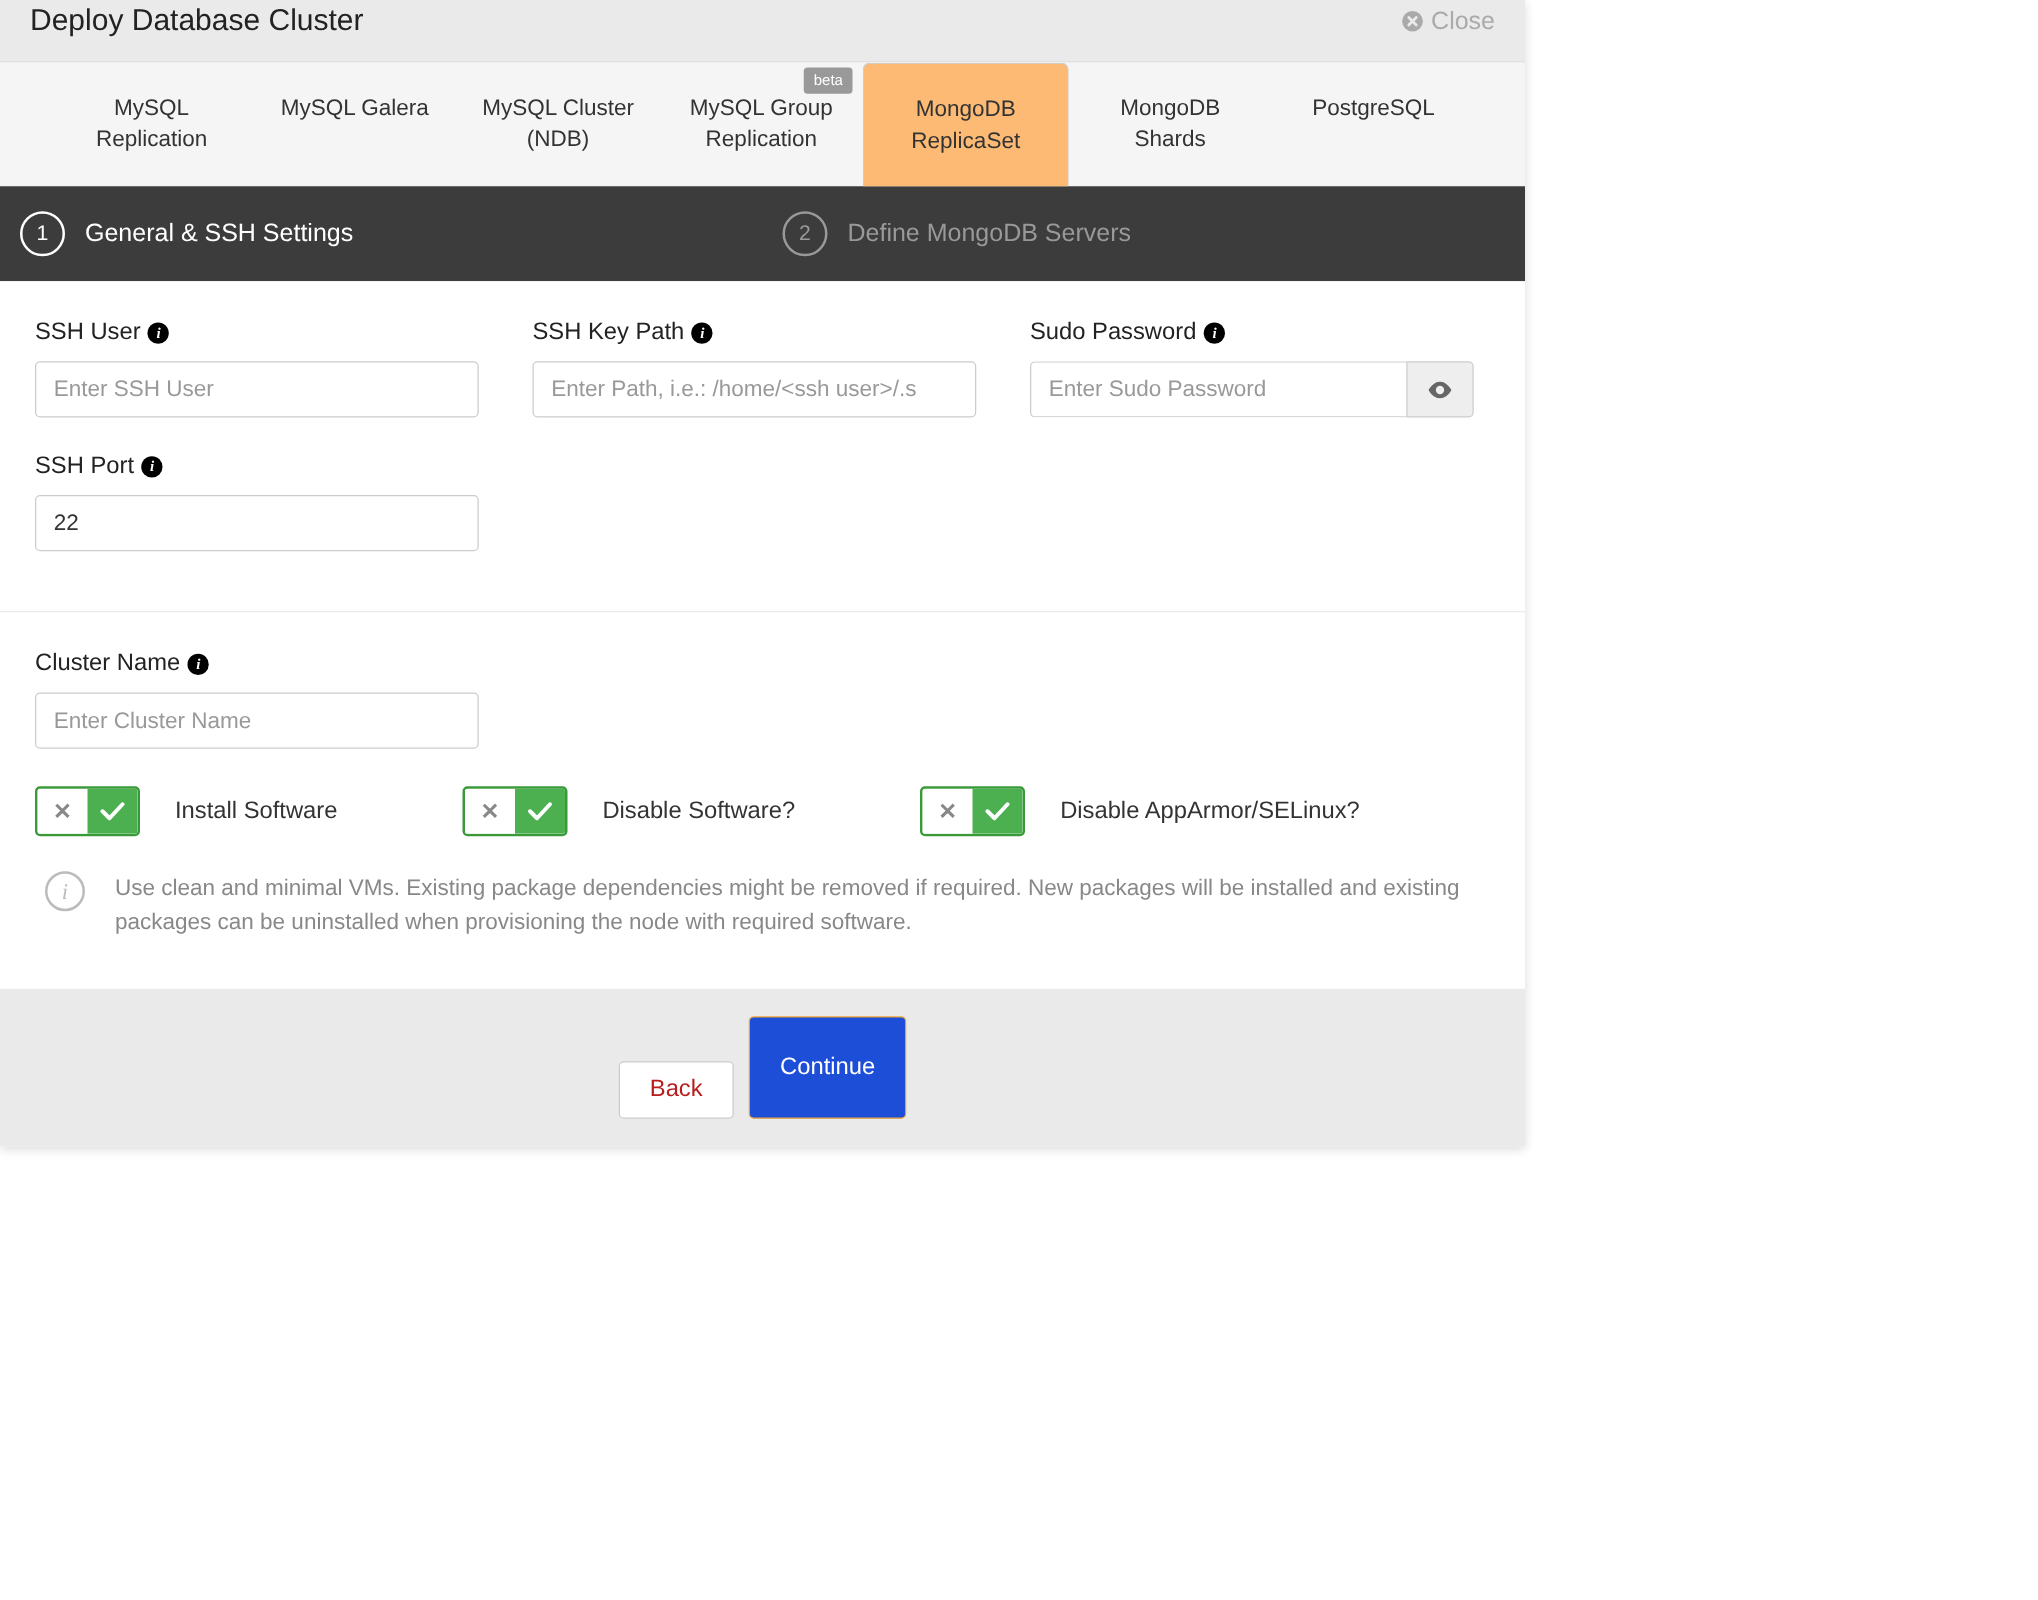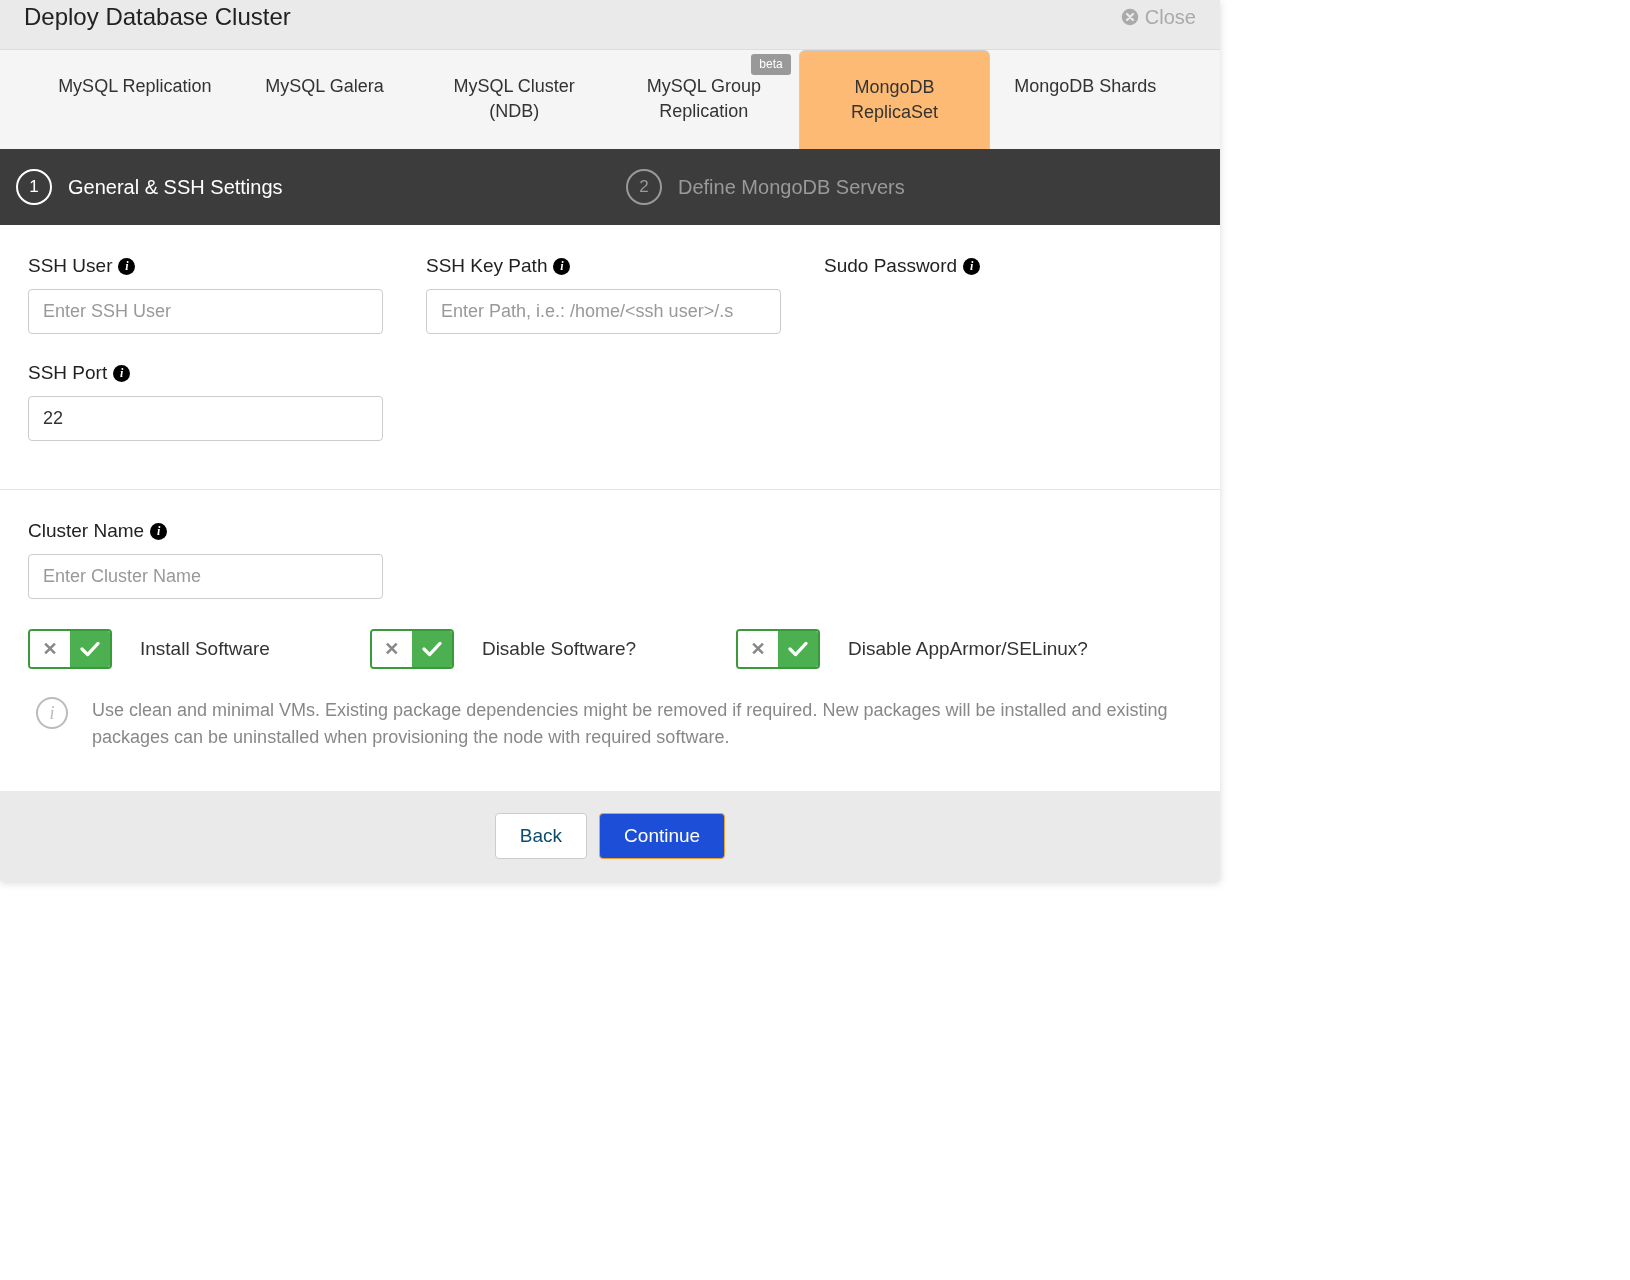--- a/index.html
+++ b/index.html
@@ -223,21 +223,21 @@
       justify-content: center;
       gap: 12px;
     }
     .btn {
       padding: 11px 24px;
       font-size: 19px;
       border-radius: 4px;
       cursor: pointer;
       border: 1px solid #ccc;
     }
-    .btn-back { background: #fff; color: #0c4a6e; }
+    .btn-back { background: #fff; color: #b91c1c; margin-top: 36px; }
     .btn-continue { background: #1d4ed8; color: #fff; border-color: #eea236; }
   </style>
 </head>
 <body>
 
 <div class="modal">
 
   <div class="modal-header">
     <div class="modal-title">Deploy Database Cluster</div>
     <div class="close-btn">
@@ -252,20 +252,21 @@
   <div class="tabs">
     <div class="tab"><span>MySQL Replication</span></div>
     <div class="tab"><span>MySQL Galera</span></div>
     <div class="tab"><span>MySQL Cluster (NDB)</span></div>
     <div class="tab">
       <span class="badge-beta">beta</span>
       <span>MySQL Group Replication</span>
     </div>
     <div class="tab active"><span>MongoDB ReplicaSet</span></div>
     <div class="tab"><span>MongoDB Shards</span></div>
+    <div class="tab"><span>PostgreSQL</span></div>
   </div>
 
   <div class="steps">
     <div class="step">
       <div class="step-circle">1</div>
       <div class="step-label">General &amp; SSH Settings</div>
     </div>
     <div class="step inactive">
       <div class="step-circle">2</div>
       <div class="step-label">Define MongoDB Servers</div>
@@ -286,20 +287,28 @@
         <div class="form-label">
           <span>SSH Key Path</span>
           <span class="info-icon">i</span>
         </div>
         <input class="form-input" type="text" placeholder="Enter Path, i.e.: /home/&lt;ssh user&gt;/.s" style="">
       </div>
       <div class="col">
         <div class="form-label">
           <span>Sudo Password</span>
           <span class="info-icon">i</span>
+        </div>
+        <div class="input-group">
+          <input class="form-input" type="password" placeholder="Enter Sudo Password" style="">
+          <div class="input-addon">
+            <svg class="eye-icon" viewBox="0 0 24 16">
+                <path d="M12 0 C5 0 1 8 1 8 S5 16 12 16 S23 8 23 8 S19 0 12 0 Z M12 12 A4 4 0 1 1 12 4 A4 4 0 0 1 12 12 Z" fill="#666"></path>
+              </svg>
+          </div>
         </div>
       </div>
     </div>
 
     <div class="row">
       <div class="col">
         <div class="form-label">
           <span>SSH Port</span>
           <span class="info-icon">i</span>
         </div>

